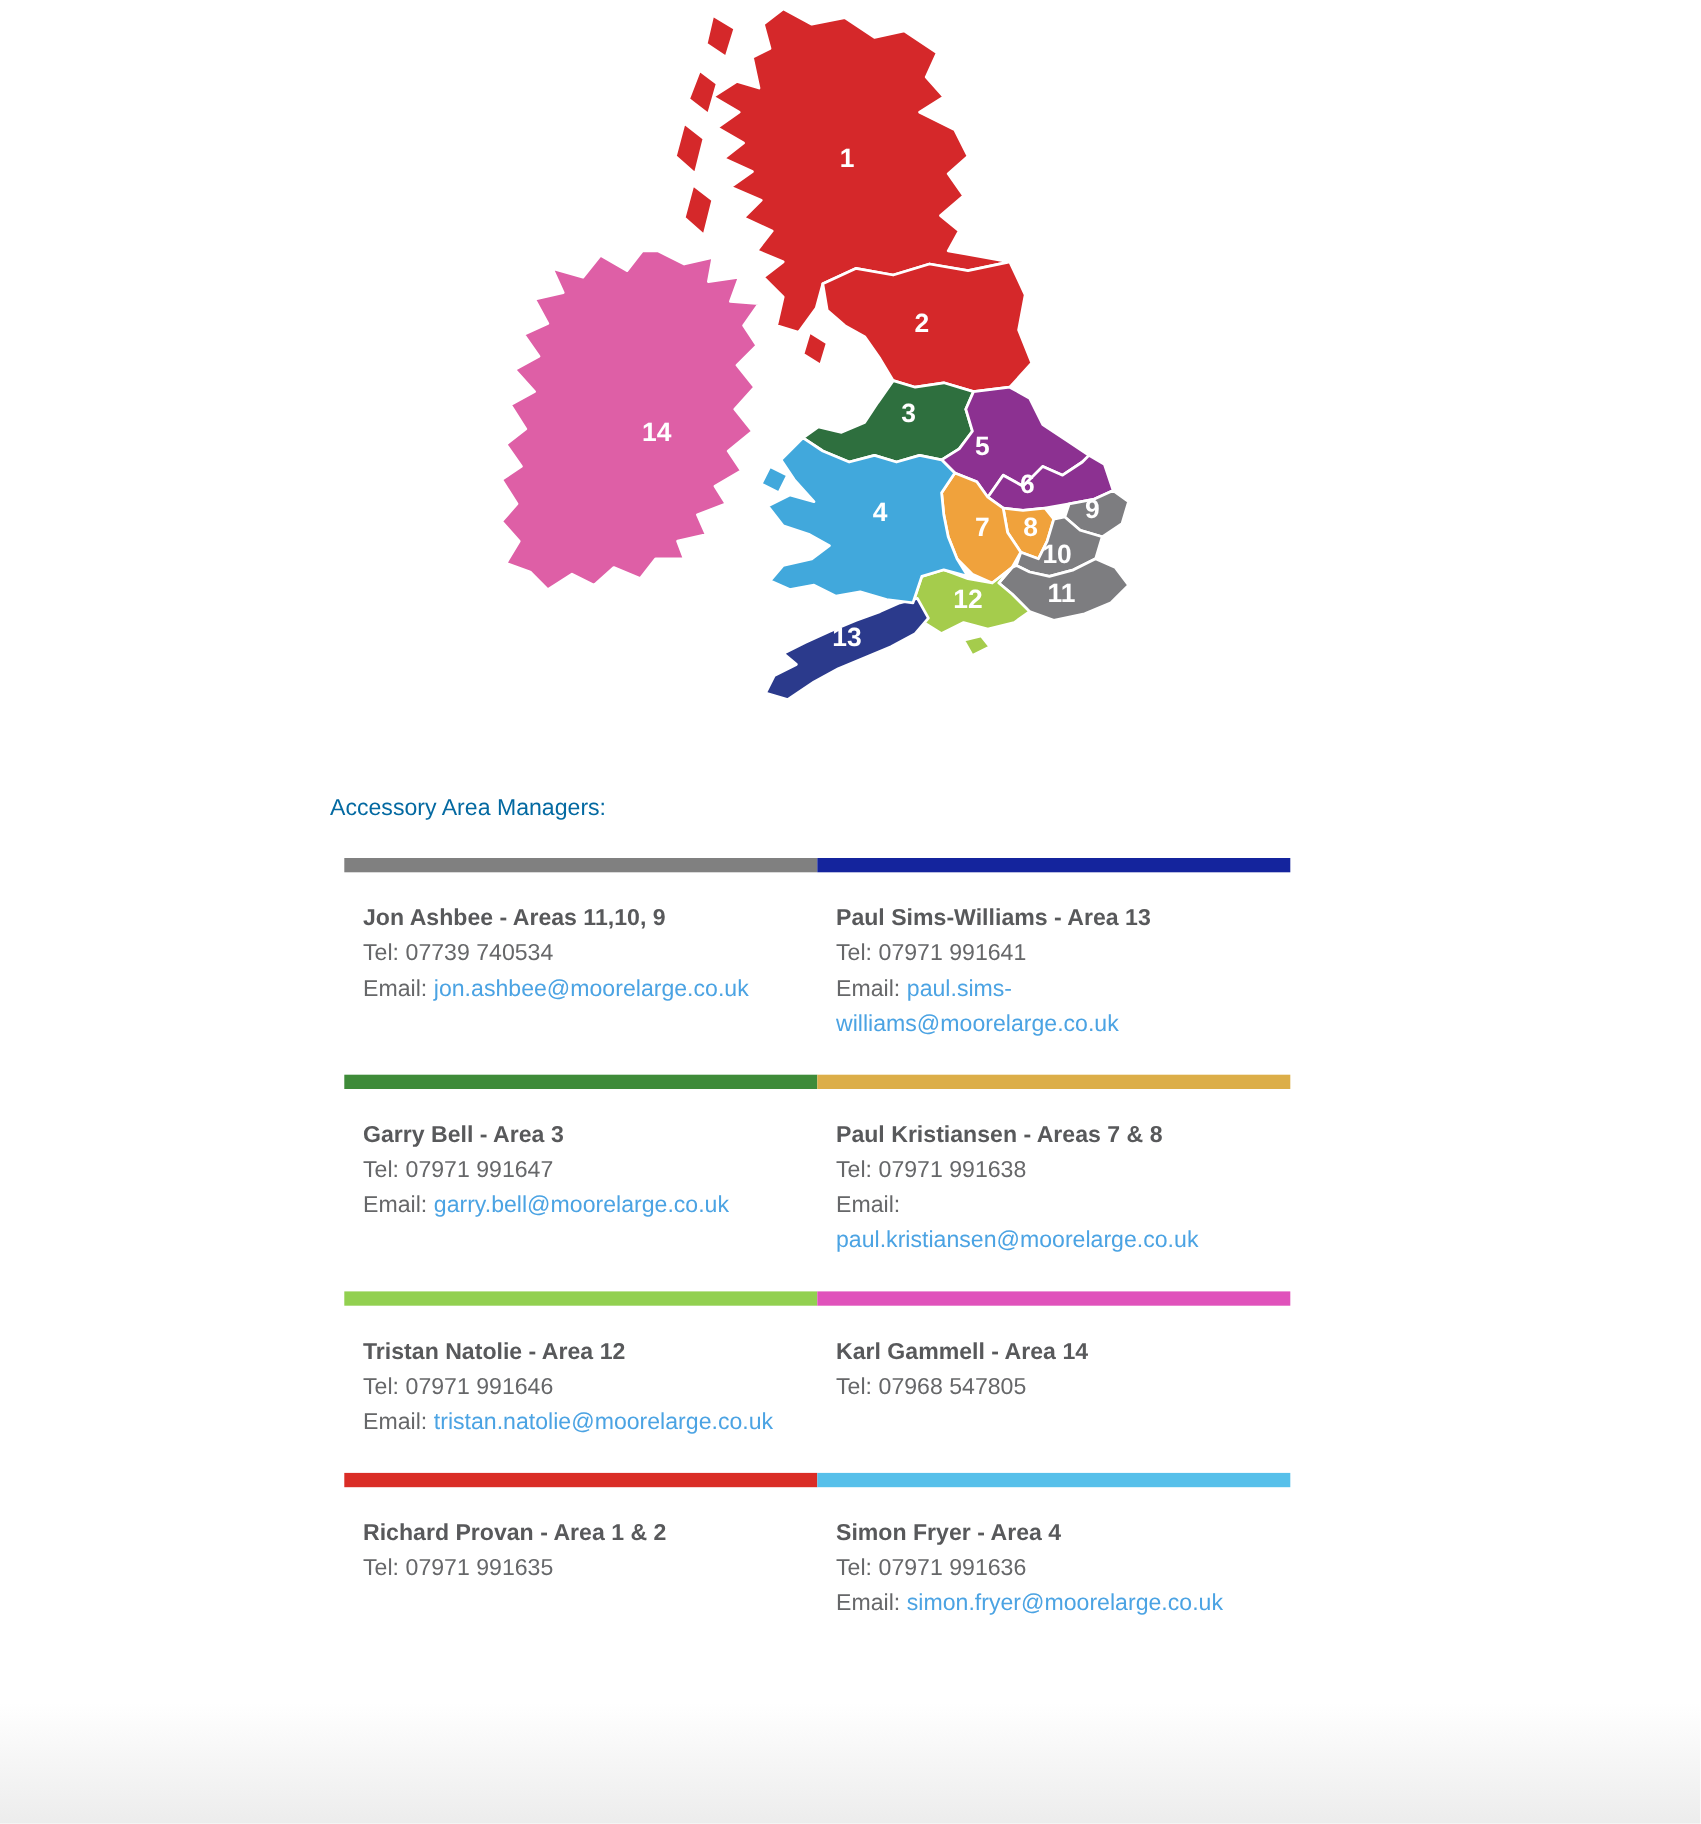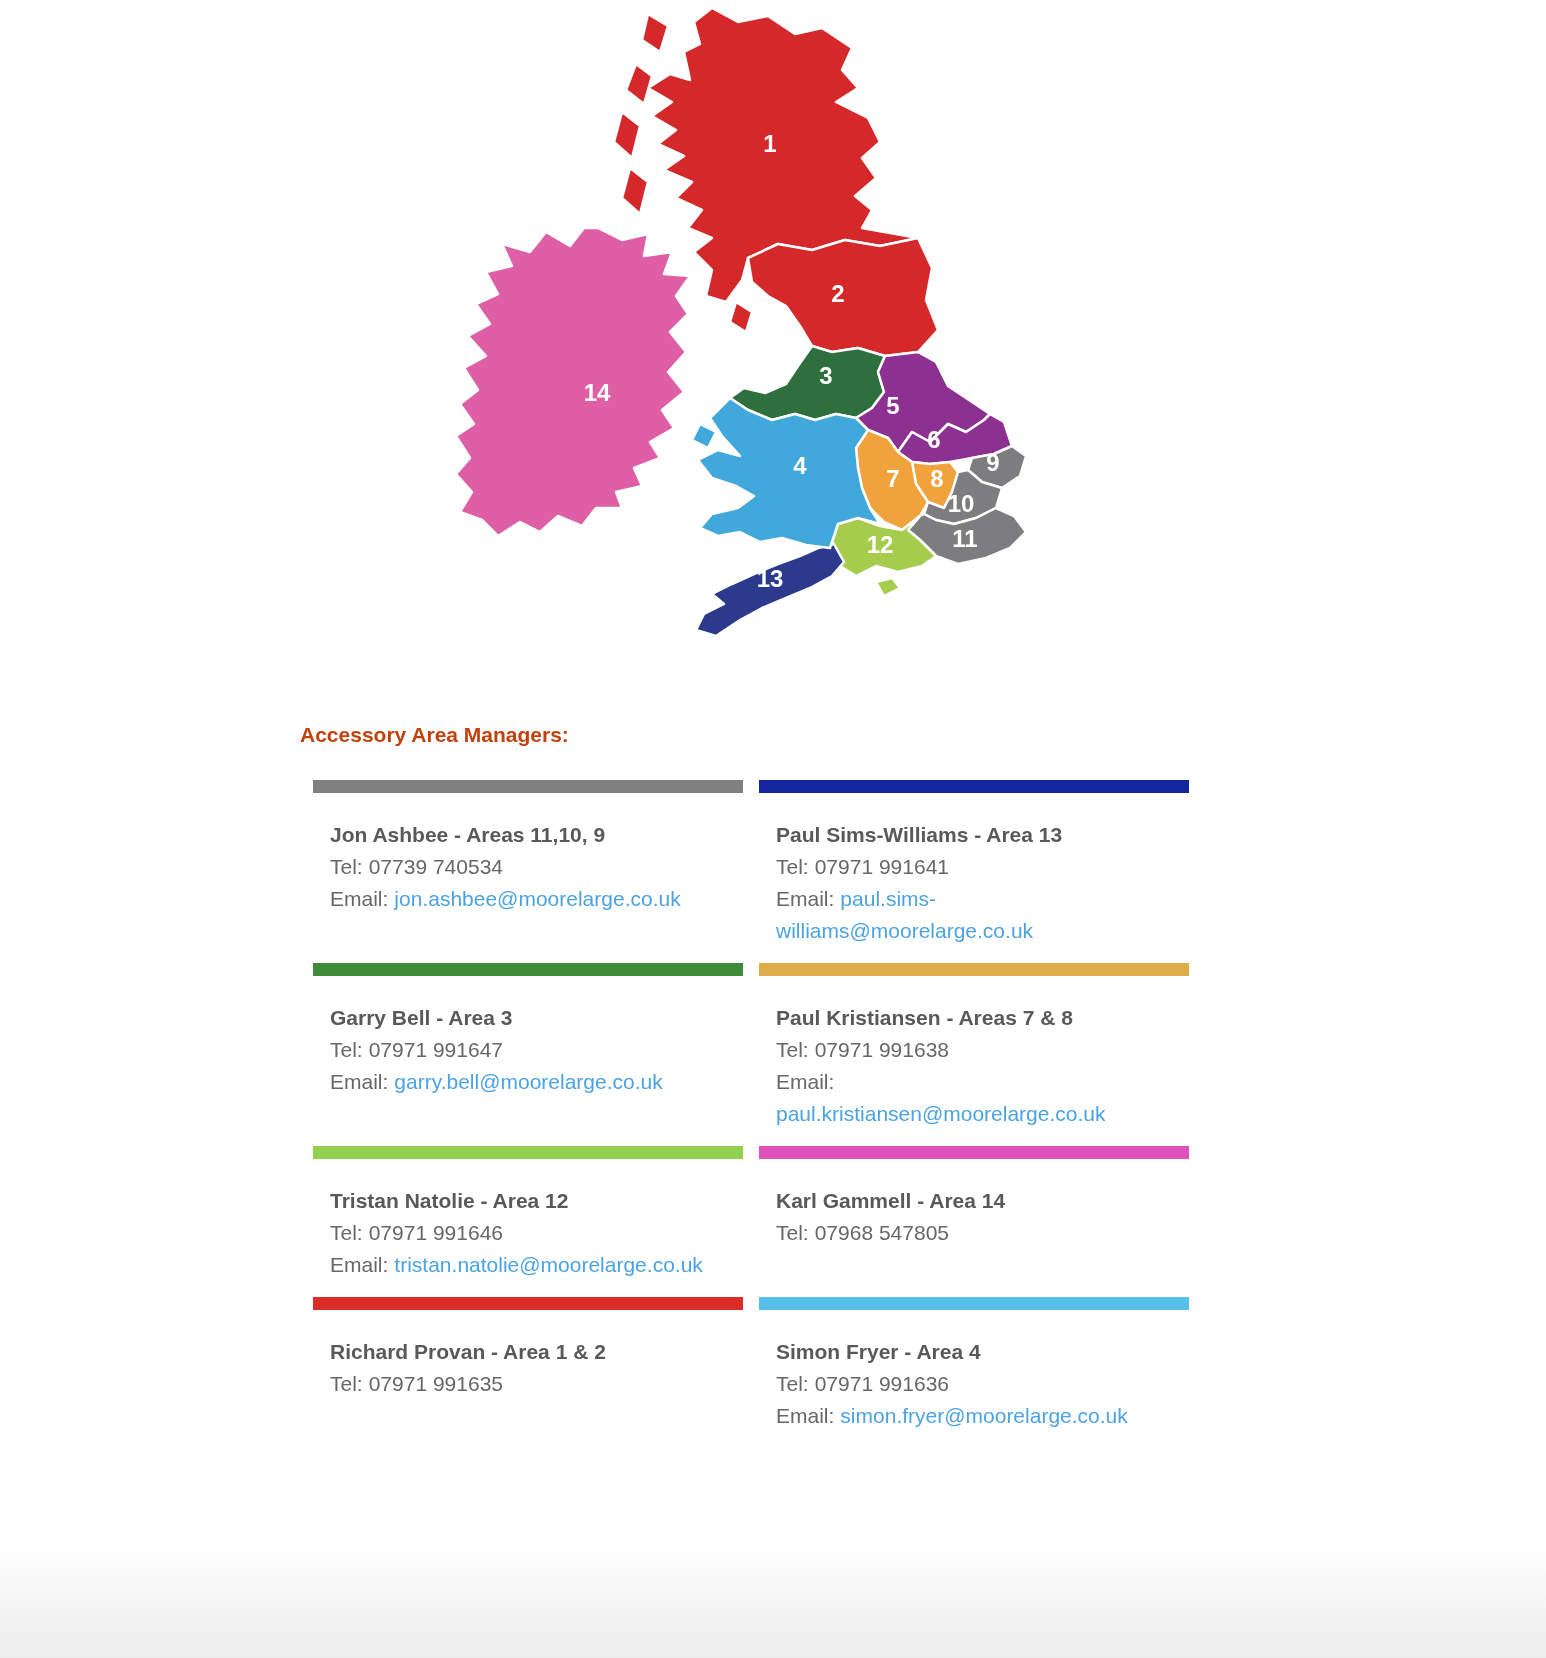--- a/index.html
+++ b/index.html
@@ -39,33 +39,32 @@
     font-size: 24px;
     text-anchor: middle;
   }
 
   
   .content {
     margin: 62px 0 0 300px;
     width: 886px;
   }
   .heading {
-    color: #c2410c;
+    color: #0369a1;
     font-size: 21px;
-    font-weight: bold;
+    font-weight: normal;
     line-height: 26px;
     margin: 0 0 32px 0;
   }
   .cards {
     display: grid;
     grid-template-columns: 430px 430px;
     row-gap: 30px;
     column-gap: 0;
     margin-left: 13px;
-    gap: 16px;
   }
   .card { min-width: 0; }
   .bar { height: 13px; width: 100%; }
   .card-body { padding: 26px 14px 0 17px; }
   .card-name {
     font-weight: bold;
     color: #58595b;
     font-size: 21px;
     line-height: 32px;
   }

